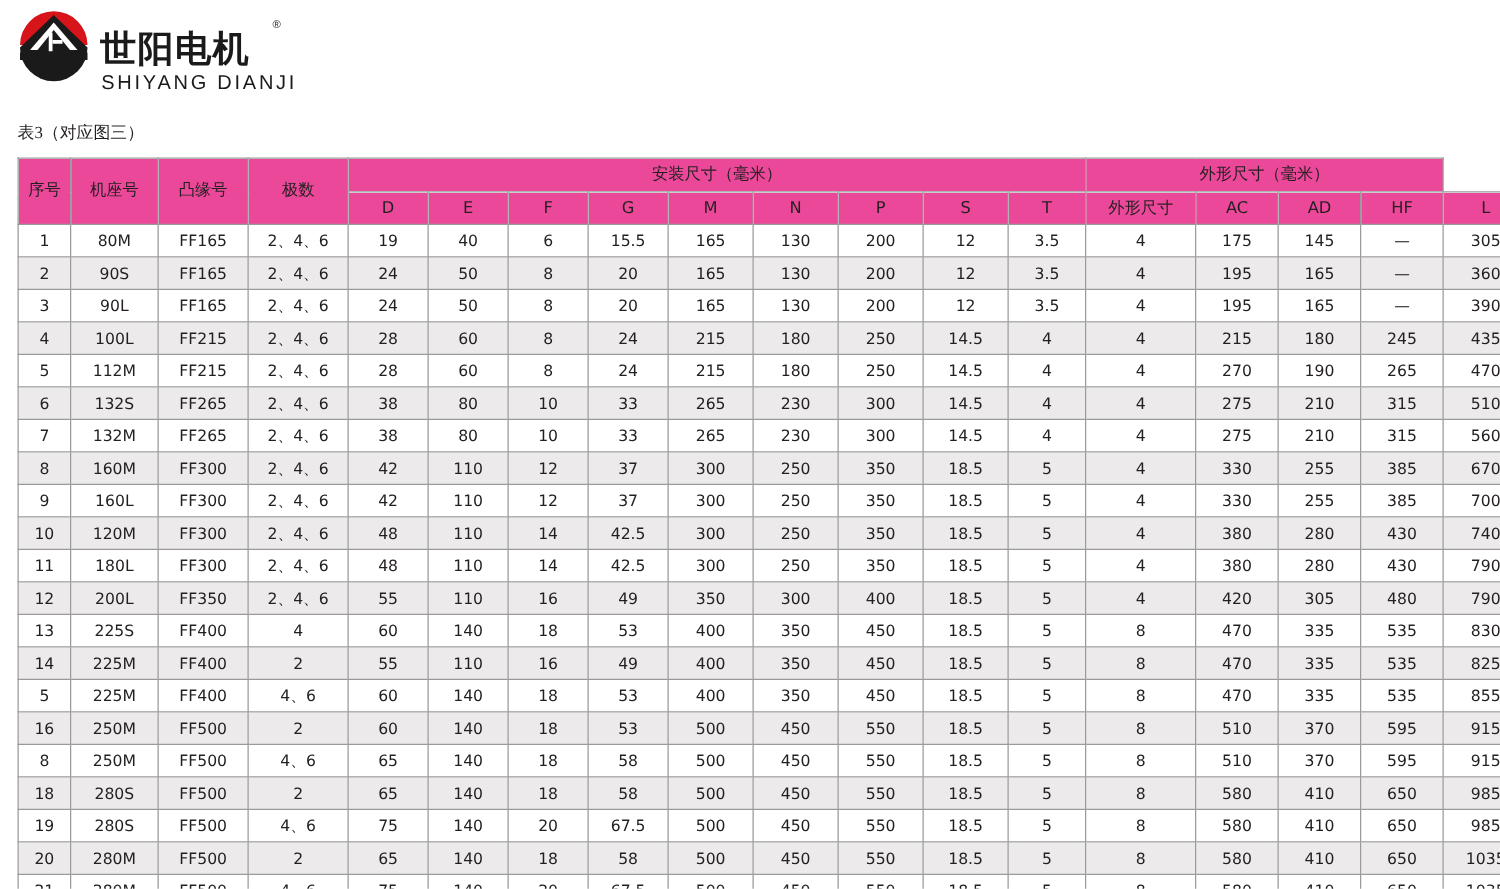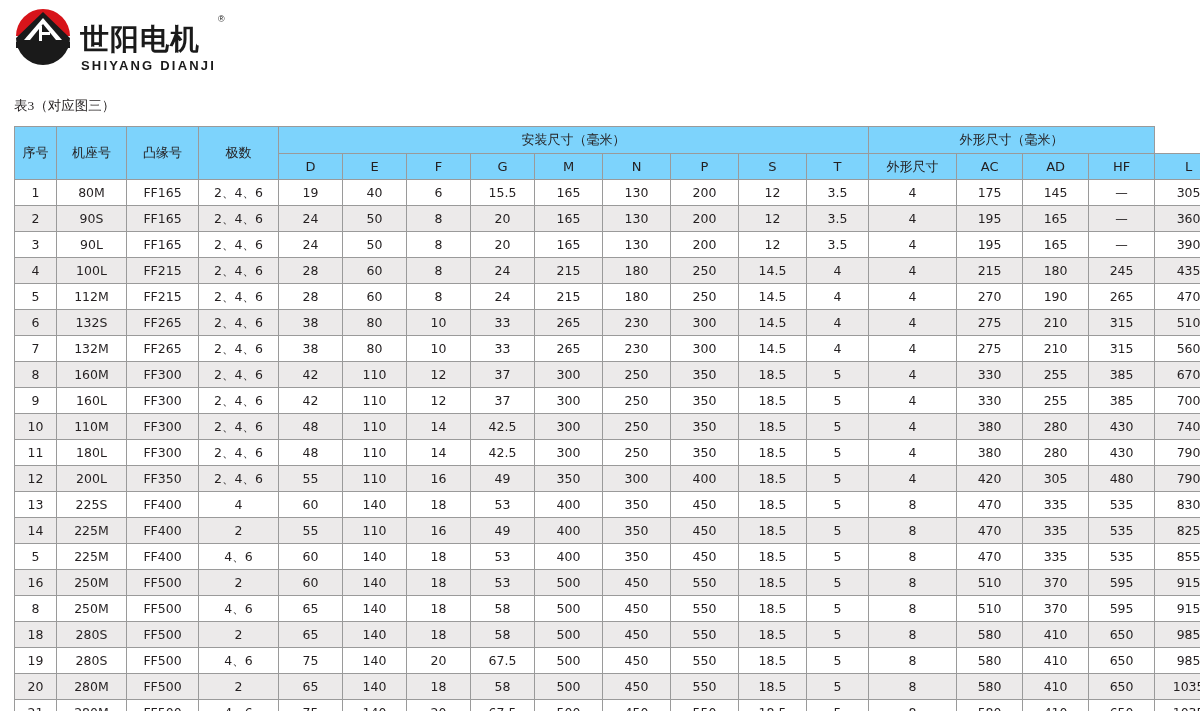--- a/index.html
+++ b/index.html
@@ -51,22 +51,22 @@
     position: absolute;
     left: 206px;
     top: 8px;
     font-size: 9px;
     color: #1a1a1a;
   }
   .logo-en {
     position: absolute;
     left: 69px;
     top: 52px;
-    font-size: 13px;
-    font-weight: bold;
+    font-size: 16px;
+    font-weight: normal;
     letter-spacing: 2.2px;
     color: #1a1a1a;
     white-space: nowrap;
   }
 
   
   .caption {
     position: absolute;
     left: 14px;
     top: 97px;
@@ -96,21 +96,21 @@
     font-size: 12.5px;
     font-weight: normal;
     color: #231f20;
     padding: 0;
     height: 25px;
     line-height: 25px;
     white-space: nowrap;
     overflow: hidden;
   }
   table.spec thead th {
-    background: #7dd3fc;
+    background: #ec4899;
     font-size: 13px;
   }
   table.spec thead th.grouphead {
     height: 26px;
     line-height: 26px;
   }
   table.spec tbody tr.odd td {
     background: #ffffff;
   }
   table.spec tbody tr.even td {
@@ -366,21 +366,21 @@
             <td>18.5</td>
             <td>5</td>
             <td>4</td>
             <td>330</td>
             <td>255</td>
             <td>385</td>
             <td>700</td>
           </tr>
           <tr class="even">
             <td>10</td>
-            <td>110M</td>
+            <td>120M</td>
             <td>FF300</td>
             <td class="cjk">2、4、6</td>
             <td>48</td>
             <td>110</td>
             <td>14</td>
             <td>42.5</td>
             <td>300</td>
             <td>250</td>
             <td>350</td>
             <td>18.5</td>

